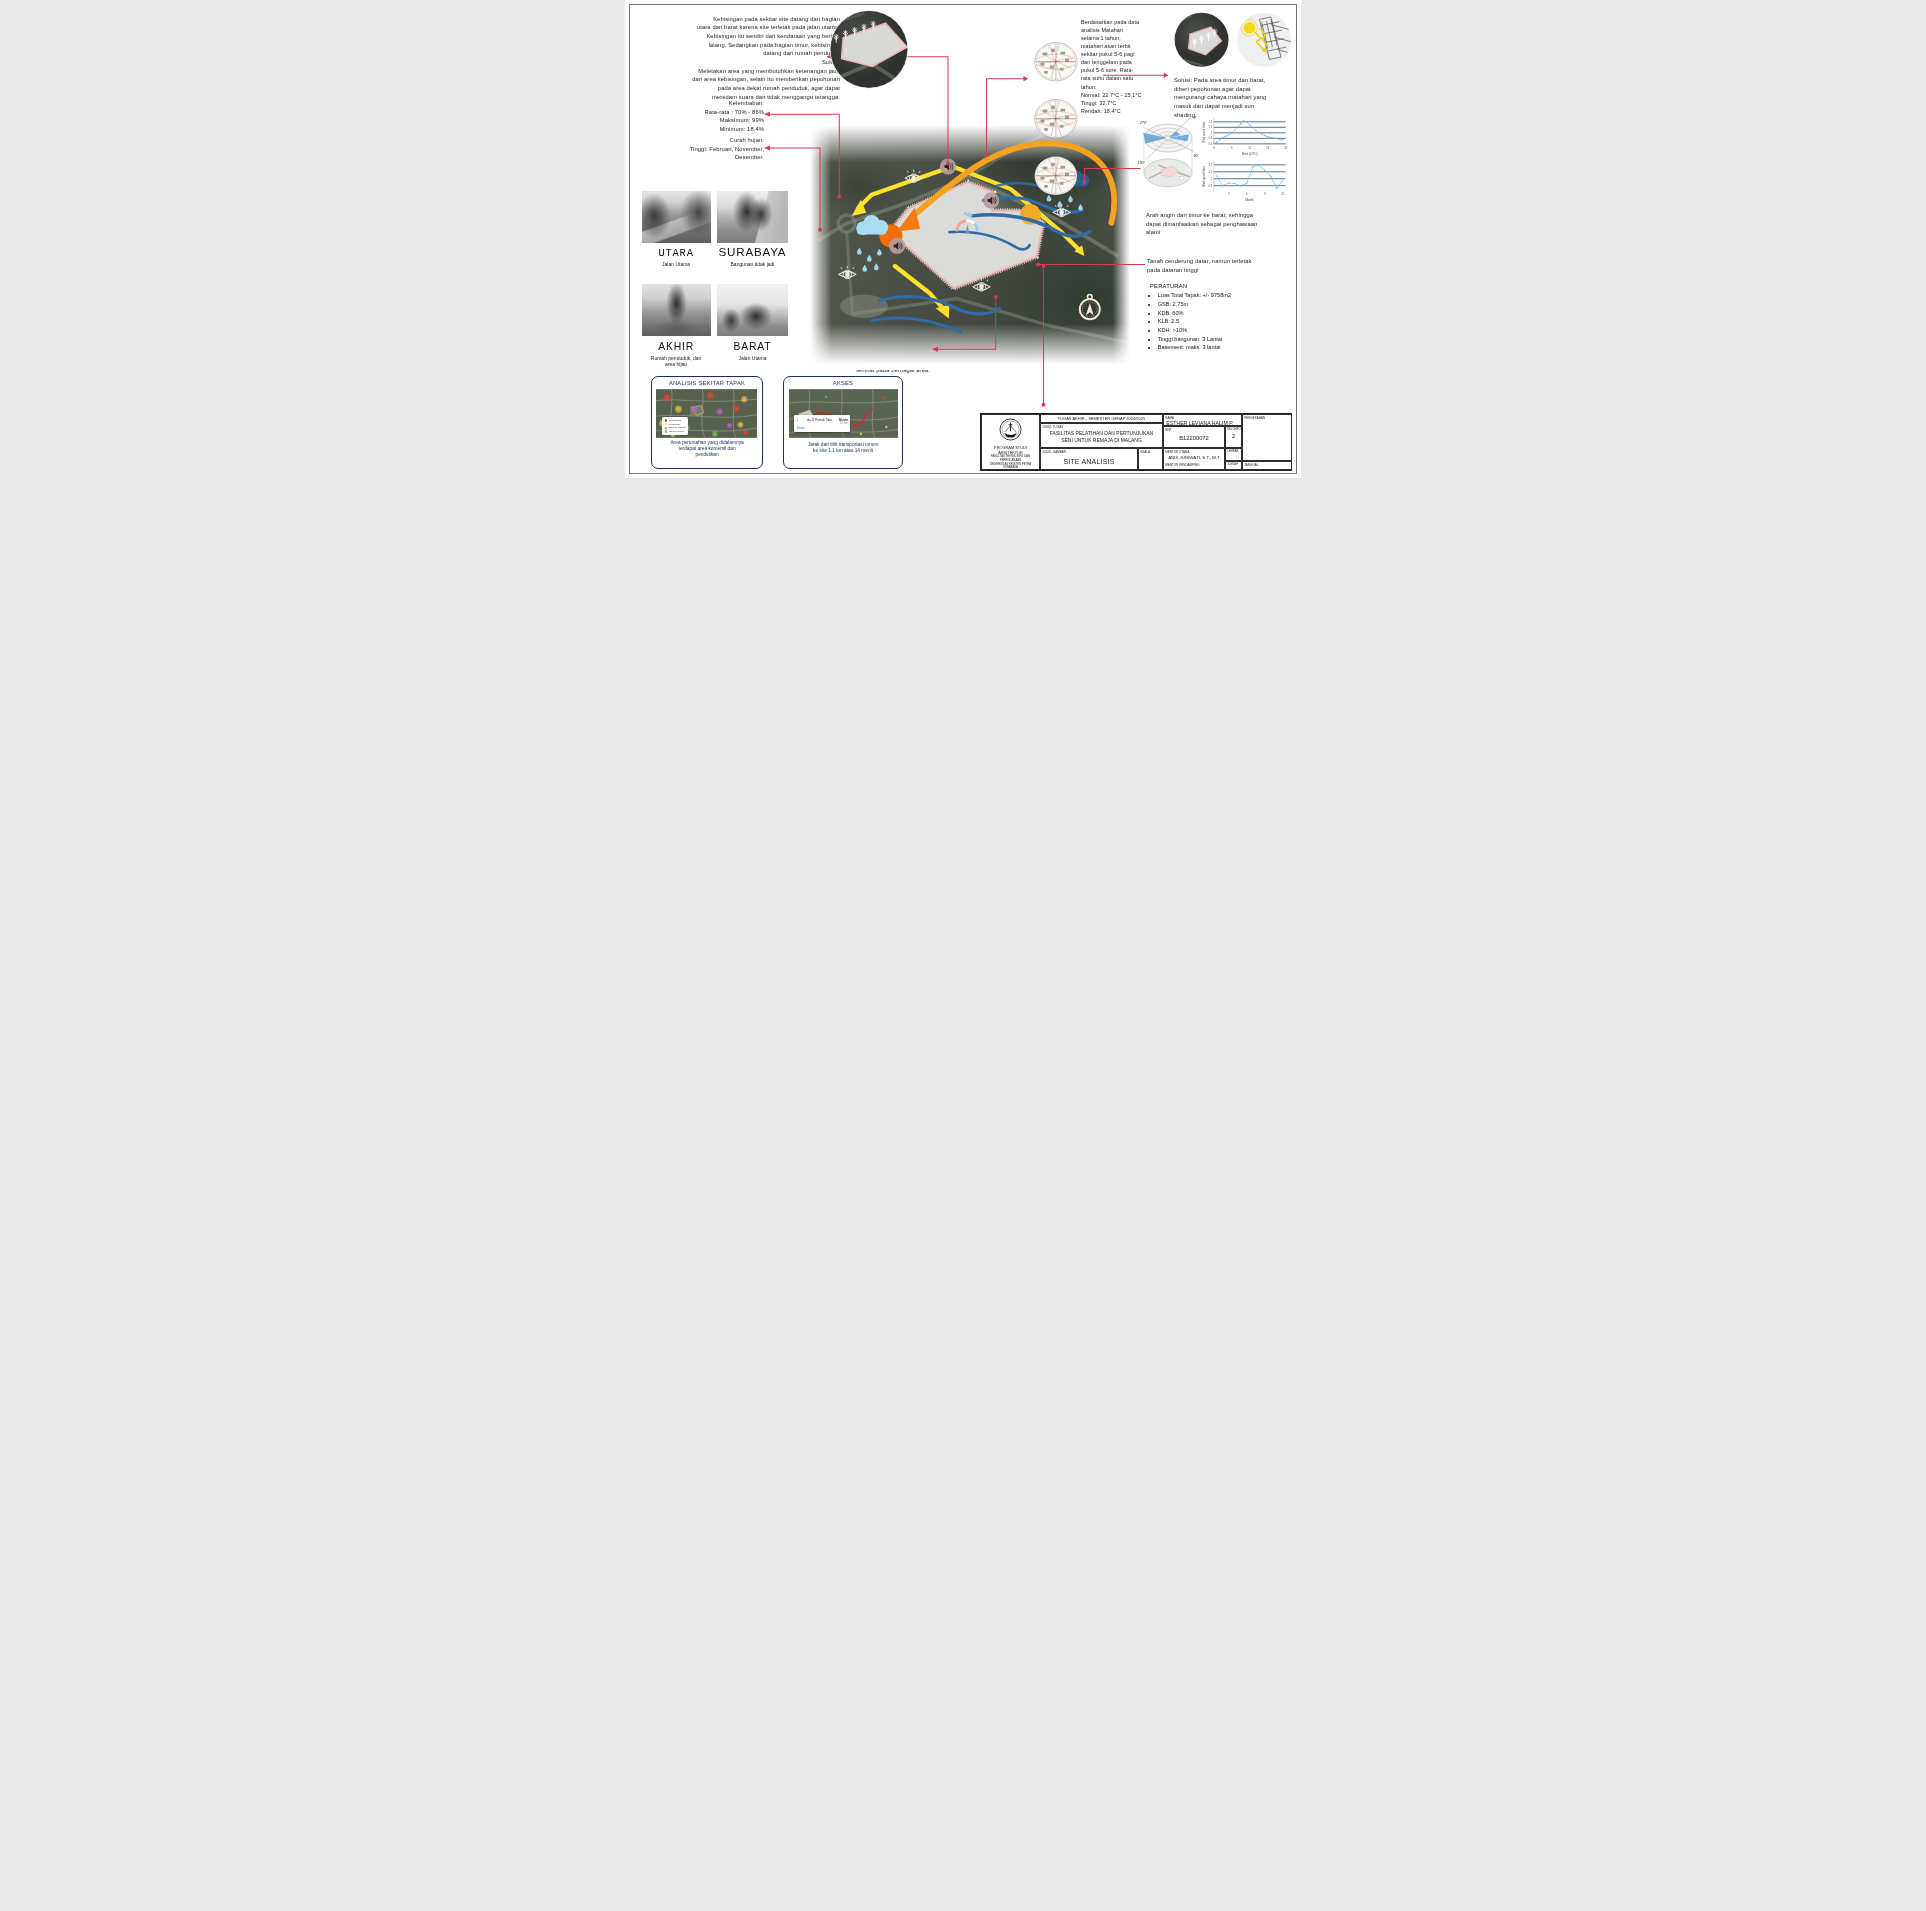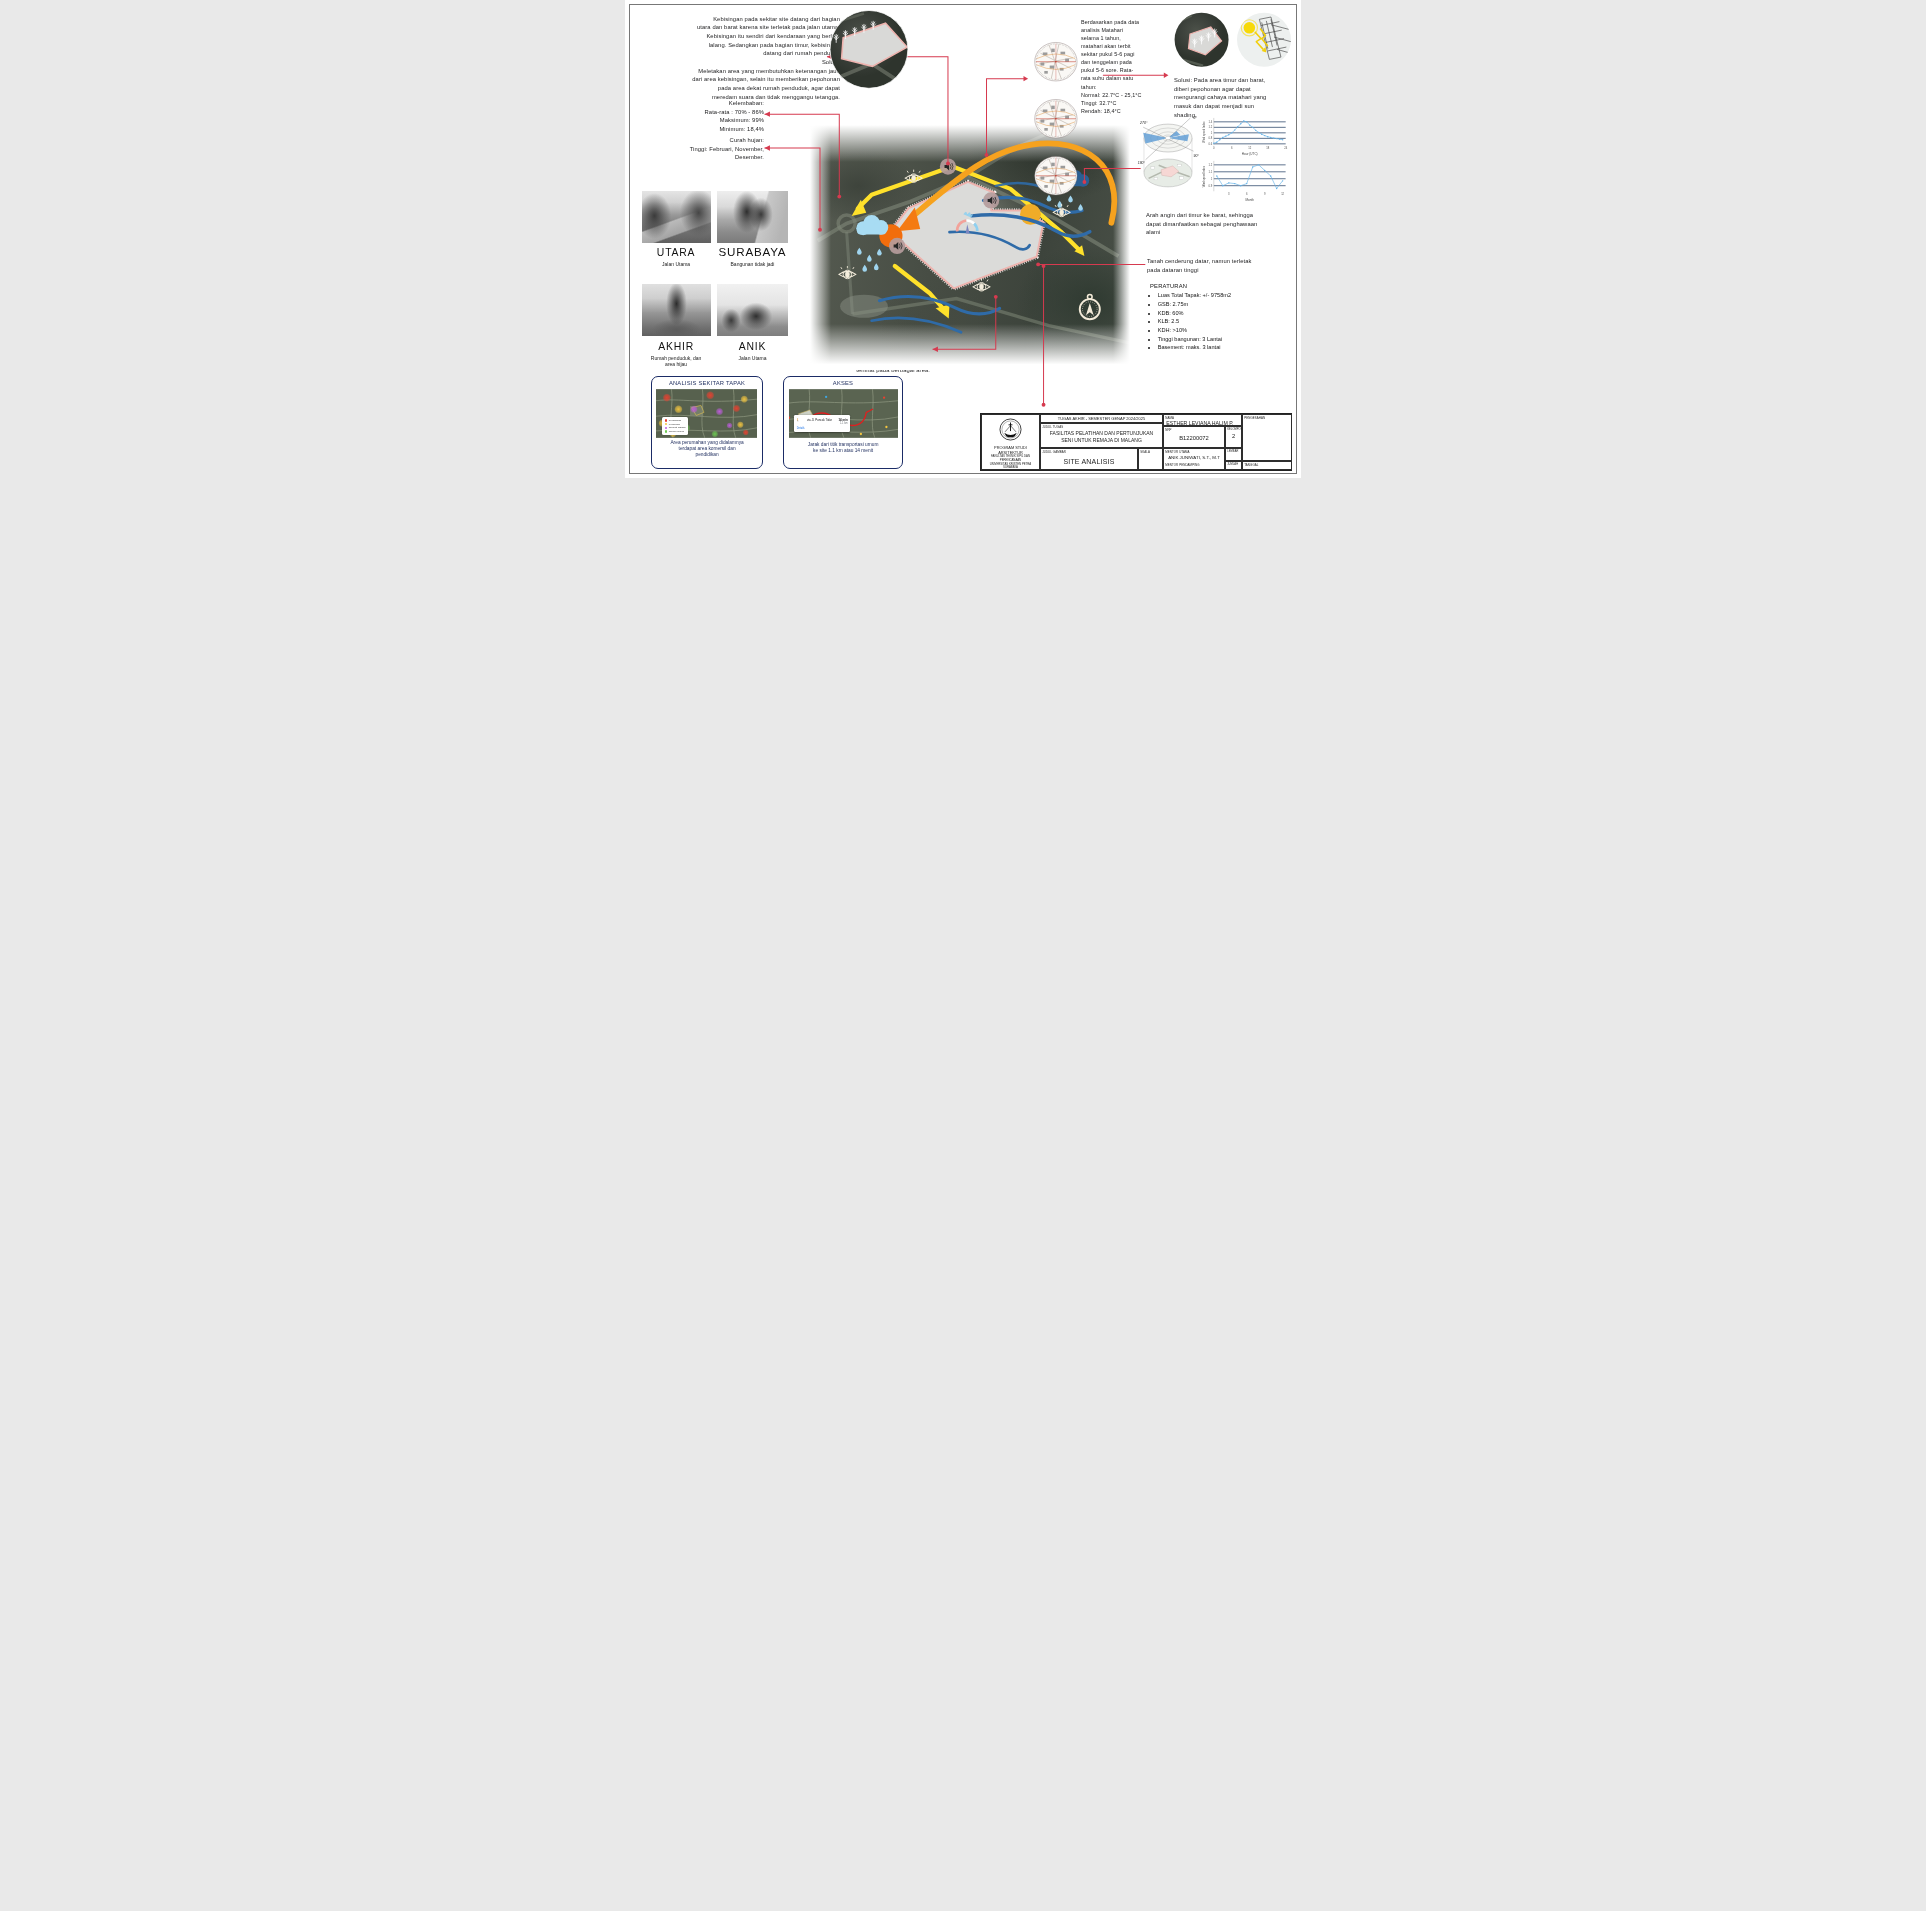--- a/index.html
+++ b/index.html
@@ -120,28 +120,28 @@
       linear-gradient(180deg,#ececec 0%,#d8d8d8 30%,#a8a8a8 55%,#8a8a8a 80%,#7b7b7b 100%);"></div>
   <div class="photo" style="left:16.6px;top:284px;width:69px;height:52px;background:
       radial-gradient(17.7px 37px at 50% 38%, #2d2d2d 0%, rgba(0,0,0,0) 58%),
       radial-gradient(35px 15.4px at 50% 88%, #5d5d5d 0%, rgba(0,0,0,0) 70%),
       linear-gradient(180deg,#dedede 0%,#cccccc 28%,#979797 55%,#6f6f6f 85%,#626262 100%);"></div>
   <div class="photo" style="left:92px;top:284px;width:71px;height:52px;background:
       radial-gradient(27px 23px at 55% 62%, #303030 0%, rgba(0,0,0,0) 60%),
       radial-gradient(15.4px 19px at 20% 70%, #3c3c3c 0%, rgba(0,0,0,0) 62%),
       linear-gradient(180deg,#efefef 0%,#e2e2e2 40%,#b5b5b5 62%,#8c8c8c 82%,#7e7e7e 100%);"></div>
 
-  <div class="abs dirlabel" style="left:16.6px;top:247px;width:69px;">UTARA</div>
+  <div class="abs dirlabel" style="left:16.6px;top:247px;width:69px;font-family:Liberation Mono, monospace;">UTARA</div>
   <div class="abs dircap" style="left:16.6px;top:261px;width:69px;">Jalan Utama</div>
   <div class="abs dirlabel" style="left:92px;top:245px;width:71px;font-size:11.6px;">SURABAYA</div>
   <div class="abs dircap" style="left:92px;top:261px;width:71px;">Bangunan tidak jadi</div>
   <div class="abs dirlabel" style="left:16.6px;top:341px;width:69px;">AKHIR</div>
   <div class="abs dircap pre" style="left:16.6px;top:355px;width:69px;">Rumah penduduk, dan
 area hijau</div>
-  <div class="abs dirlabel" style="left:92px;top:341px;width:71px;">ANIK</div>
+  <div class="abs dirlabel" style="left:92px;top:341px;width:71px;">BARAT</div>
   <div class="abs dircap" style="left:92px;top:355px;width:71px;">Jalan Utama</div>
 
   <div class="map">
     <svg width="320" height="245" style="position:absolute;inset:0;" viewBox="0 0 830 635">
       <circle cx="95" cy="255" r="22" fill="none" stroke="#7e8677" stroke-width="9" opacity=".6"></circle>
       <polyline points="20,300 95,255 256,200 410,135 640,245 800,340" fill="none" stroke="#7e8677" stroke-width="10" opacity=".62"></polyline>
       <polyline points="410,135 540,55 620,20" fill="none" stroke="#7e8677" stroke-width="8" opacity=".5"></polyline>
       <polyline points="110,490 380,450 620,520 830,565" fill="none" stroke="#7e8677" stroke-width="9" opacity=".55"></polyline>
       <polyline points="95,277 110,490" fill="none" stroke="#7e8677" stroke-width="8" opacity=".5"></polyline>
       <ellipse cx="140" cy="470" rx="62" ry="30" fill="#8d948a" opacity=".45"></ellipse>

